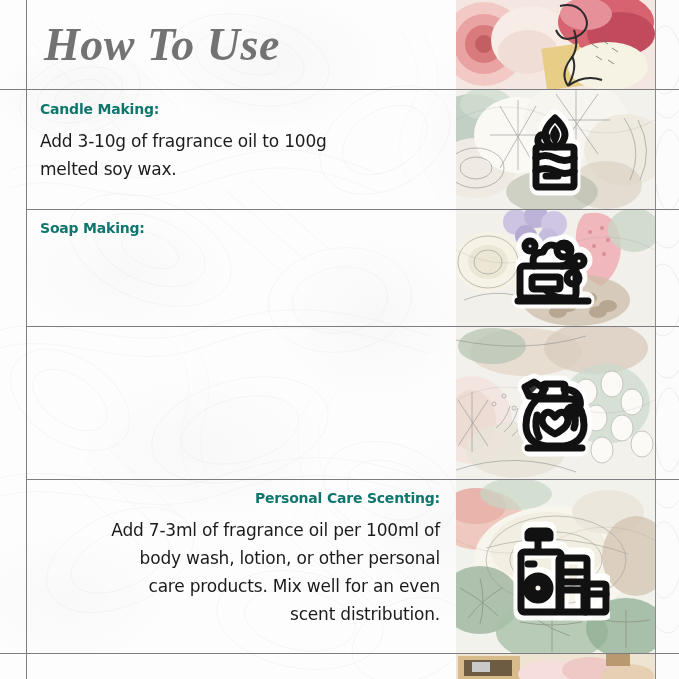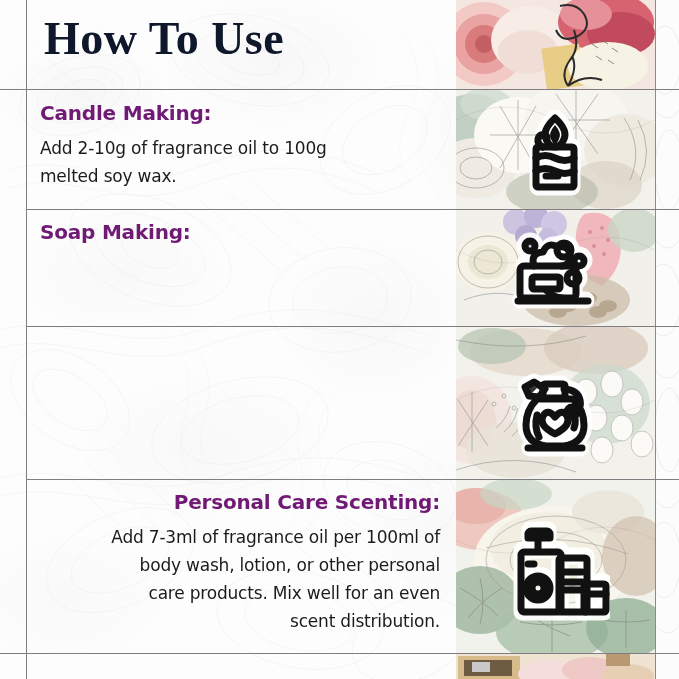--- a/index.html
+++ b/index.html
@@ -95,38 +95,39 @@
     background: #8a8a8f;
     left: 655px;
     top: 0;
     height: 679px;
   }
 
   
   .title {
     position: absolute;
     left: 44px;
-    top: 14px;
+    top: 20px;
     font-family: "Liberation Serif", "DejaVu Serif", serif;
+    font-style: italic;
     font-weight: 700;
     font-size: 46px;
     line-height: 1.1;
-    color: #0f172a;
+    color: #737373;
     letter-spacing: 0.5px;
     white-space: nowrap;
   }
 
   .row { position: absolute; left: 40px; width: 400px; }
 
   .row-head {
     font-family: "DejaVu Sans", sans-serif;
     font-weight: 700;
-    font-size: 20px;
+    font-size: 14px;
     line-height: 1.2;
-    color: #701a75;
+    color: #0f766e;
     letter-spacing: -0.2px;
     white-space: nowrap;
   }
   .row-body {
     font-family: "DejaVu Sans", sans-serif;
     font-weight: 400;
     font-size: 17px;
     line-height: 28px;
     color: #1b1b1b;
     letter-spacing: -0.2px;
@@ -393,21 +394,21 @@
   <div class="rule-h" style="top:89px;"></div>
   <div class="rule-h inset" style="top:209px;"></div>
   <div class="rule-h inset" style="top:326px;"></div>
   <div class="rule-h inset" style="top:479px;"></div>
   <div class="rule-h" style="top:653px;"></div>
 
   <div class="title">How To Use</div>
 
   <div class="row" style="top:101px;">
     <div class="row-head">Candle Making:</div>
-    <div class="row-body">Add 2-10g of fragrance oil to 100g
+    <div class="row-body">Add 3-10g of fragrance oil to 100g
 melted soy wax.</div>
   </div>
   <div class="icon-wrap" style="top:100px;">
     <svg width="110" height="100" viewBox="0 0 110 100" xmlns="http://www.w3.org/2000/svg">
       <g>
         <path class="icon-halo" d="M38 47 h34 v40 h-34 z"></path>
         <path class="icon-halo" d="M55 18 q13 12 9 21 q-4 9 -9 9 q-5 0 -9 -9 q-4 -9 9 -21 z"></path>
         <path class="icon-halo" d="M38 55 q9 -4 17 0 t17 0"></path>
         <path class="icon-halo" d="M38 69 q9 -4 17 0 t17 0"></path>
         <path class="icon-halo" d="M41 50 q-4 -6 1 -9 q5 -3 7 2"></path>

